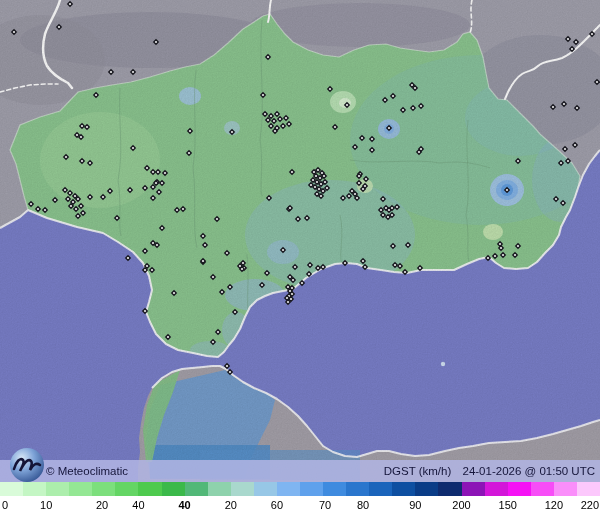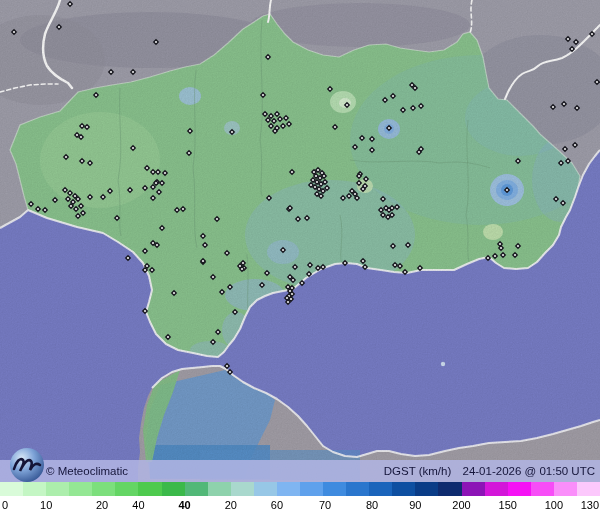--- a/index.html
+++ b/index.html
@@ -995,20 +995,20 @@
     </div>
   <div id="tick-strip">
       <span class="tick first" style="left: 2px;">0</span>
       <span class="tick" style="left: 46.1538px;">10</span>
       <span class="tick" style="left: 102px;">20</span>
       <span class="tick" style="left: 138.462px;">40</span>
       <span class="tick" style="left: 184.615px; font-weight: bold;">40</span>
       <span class="tick" style="left: 230.769px;">20</span>
       <span class="tick" style="left: 276.923px;">60</span>
       <span class="tick" style="left: 325px;">70</span>
-      <span class="tick" style="left: 372px;">80</span>
+      <span class="tick" style="left: 363px;">80</span>
       <span class="tick" style="left: 415.385px;">90</span>
       <span class="tick" style="left: 461.538px;">200</span>
       <span class="tick" style="left: 507.692px;">150</span>
-      <span class="tick" style="left: 553.846px;">100</span>
-      <span class="tick last" style="right: 1px;">130</span>
+      <span class="tick" style="left: 553.846px;">120</span>
+      <span class="tick last" style="right: 1px;">220</span>
     </div>
 </div>
 
 </body></html>

